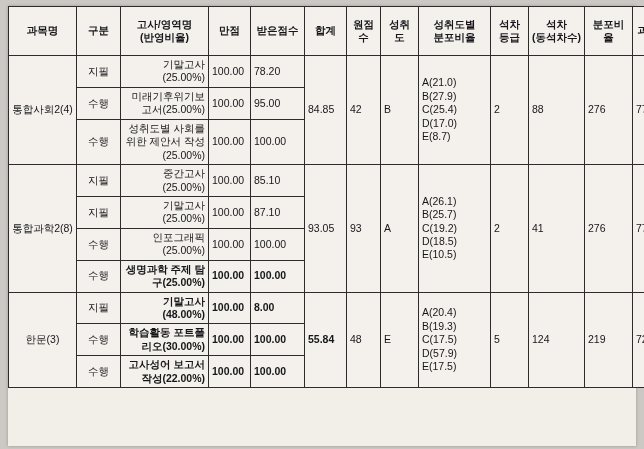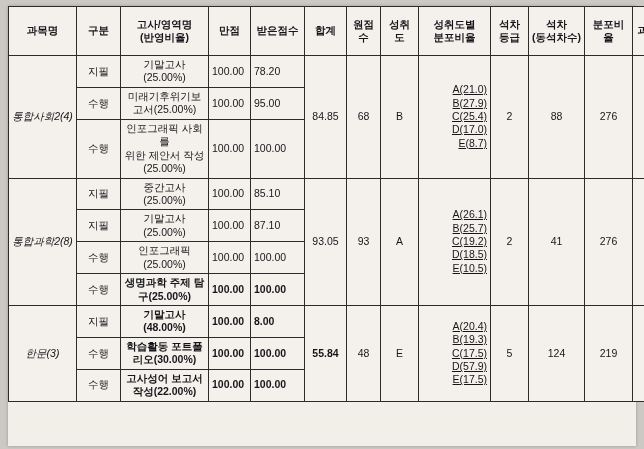--- a/index.html
+++ b/index.html
@@ -50,50 +50,48 @@
   }
   thead th {
     background: #c9c6c0;
     text-align: center;
     font-weight: bold;
     font-size: 10.5px;
     height: 44px;
     line-height: 1.25;
   }
   td.center {
-    text-align: center;
+    text-align: left;
   }
   td.right {
     text-align: left;
     padding-right: 5px;
   }
   td.subject {
     text-align: center;
     font-size: 11px;
-    font-style: italic;
   }
   td.type {
     text-align: center;
     font-family: Liberation Serif, serif;
   }
   td.exam-name {
-    text-align: center;
+    text-align: right;
     font-size: 10px;
     line-height: 1.3;
     margin-top: 19px;
   }
   td.bold {
     font-weight: bold;
   }
   td.dist {
-    text-align: right;
+    text-align: left;
     padding-left: 8px;
     font-size: 10px;
     line-height: 1.32;
-    text-decoration: underline;
   }
   .thick-top > td, .thick-top > th {
     border-top: 2px solid #111;
   }
   .thick-bottom > td {
     border-bottom: 2px solid #111;
   }
   thead tr th {
     border-top: 2px solid #111;
     border-bottom: 2px solid #111;
@@ -168,21 +166,21 @@
       <tr class="thick-top">
         <td class="subject" rowspan="3">통합사회2(4)</td>
         <td class="type">지필</td>
         <td class="exam-name">
           <div>기말고사</div>
           <div>(25.00%)</div>
         </td>
         <td class="right">100.00</td>
         <td class="right">78.20</td>
         <td class="center" rowspan="3">84.85</td>
-        <td class="center" rowspan="3">68</td>
+        <td class="center" rowspan="3">42</td>
         <td class="center" rowspan="3">B</td>
         <td class="dist" rowspan="3">
           <div>A(21.0)</div>
           <div>B(27.9)</div>
           <div>C(25.4)</div>
           <div>D(17.0)</div>
           <div>E(8.7)</div>
         </td>
         <td class="center" rowspan="3">2</td>
         <td class="center" rowspan="3">88</td>
@@ -194,21 +192,21 @@
         <td class="exam-name">
           <div>미래기후위기보</div>
           <div>고서(25.00%)</div>
         </td>
         <td class="right">100.00</td>
         <td class="right">95.00</td>
       </tr>
       <tr>
         <td class="type">수행</td>
         <td class="exam-name">
-          <div>인포그래픽 사회를</div>
+          <div>성취도별 사회를</div>
           <div>위한 제안서 작성</div>
           <div>(25.00%)</div>
         </td>
         <td class="right">100.00</td>
         <td class="right">100.00</td>
       </tr>
 
       <tr class="thick-top">
         <td class="subject" rowspan="4">통합과학2(8)</td>
         <td class="type">지필</td>

